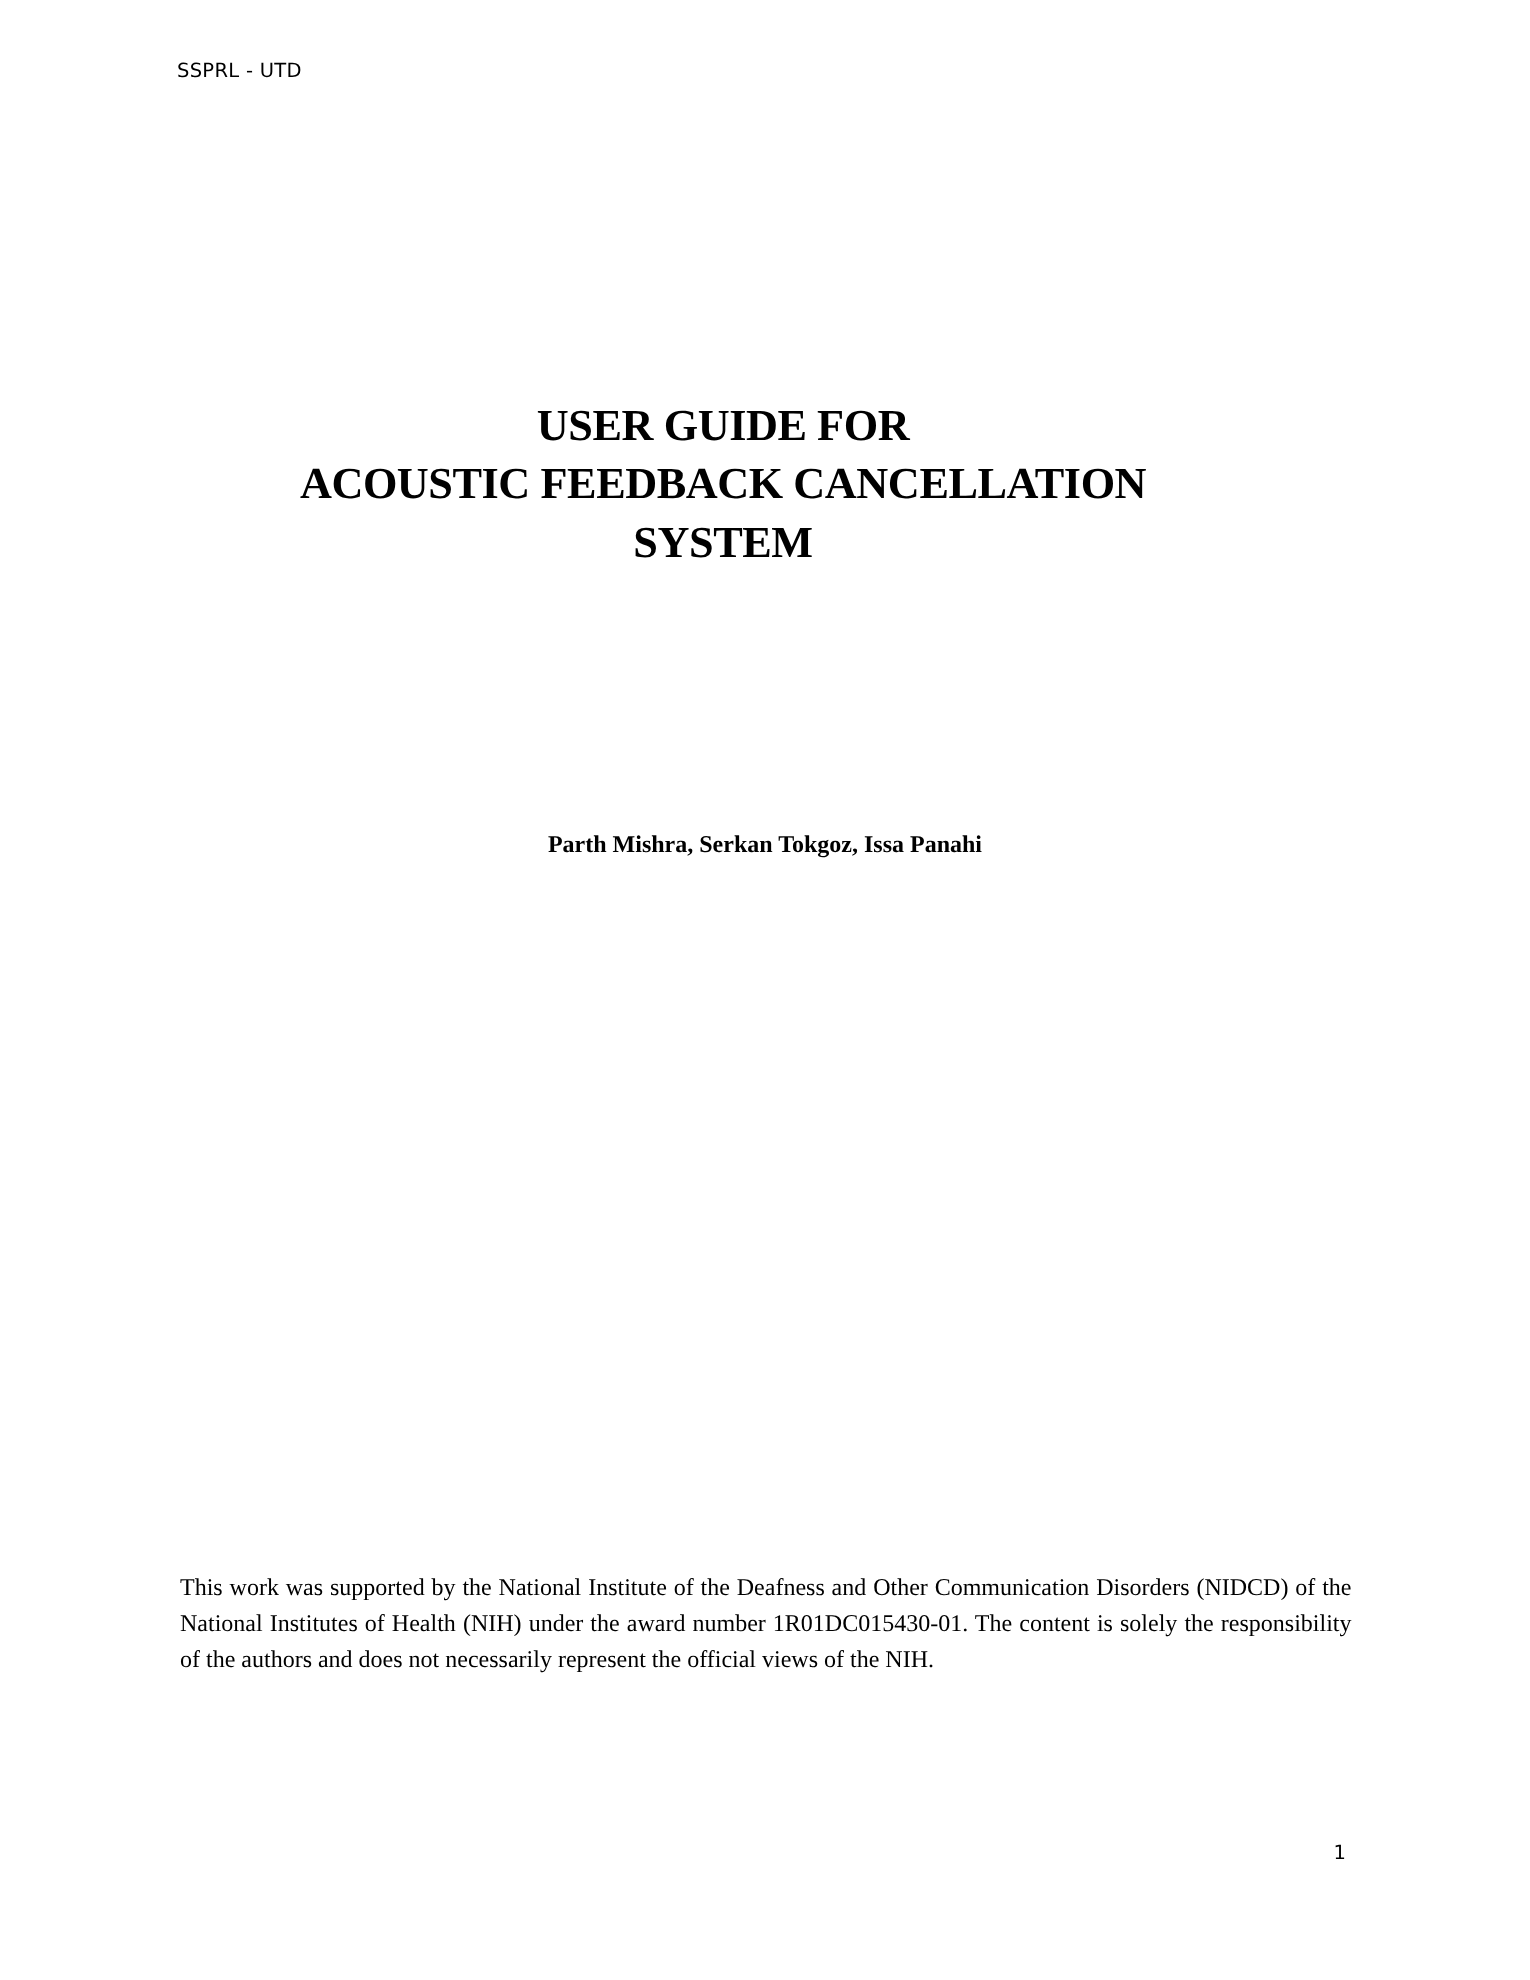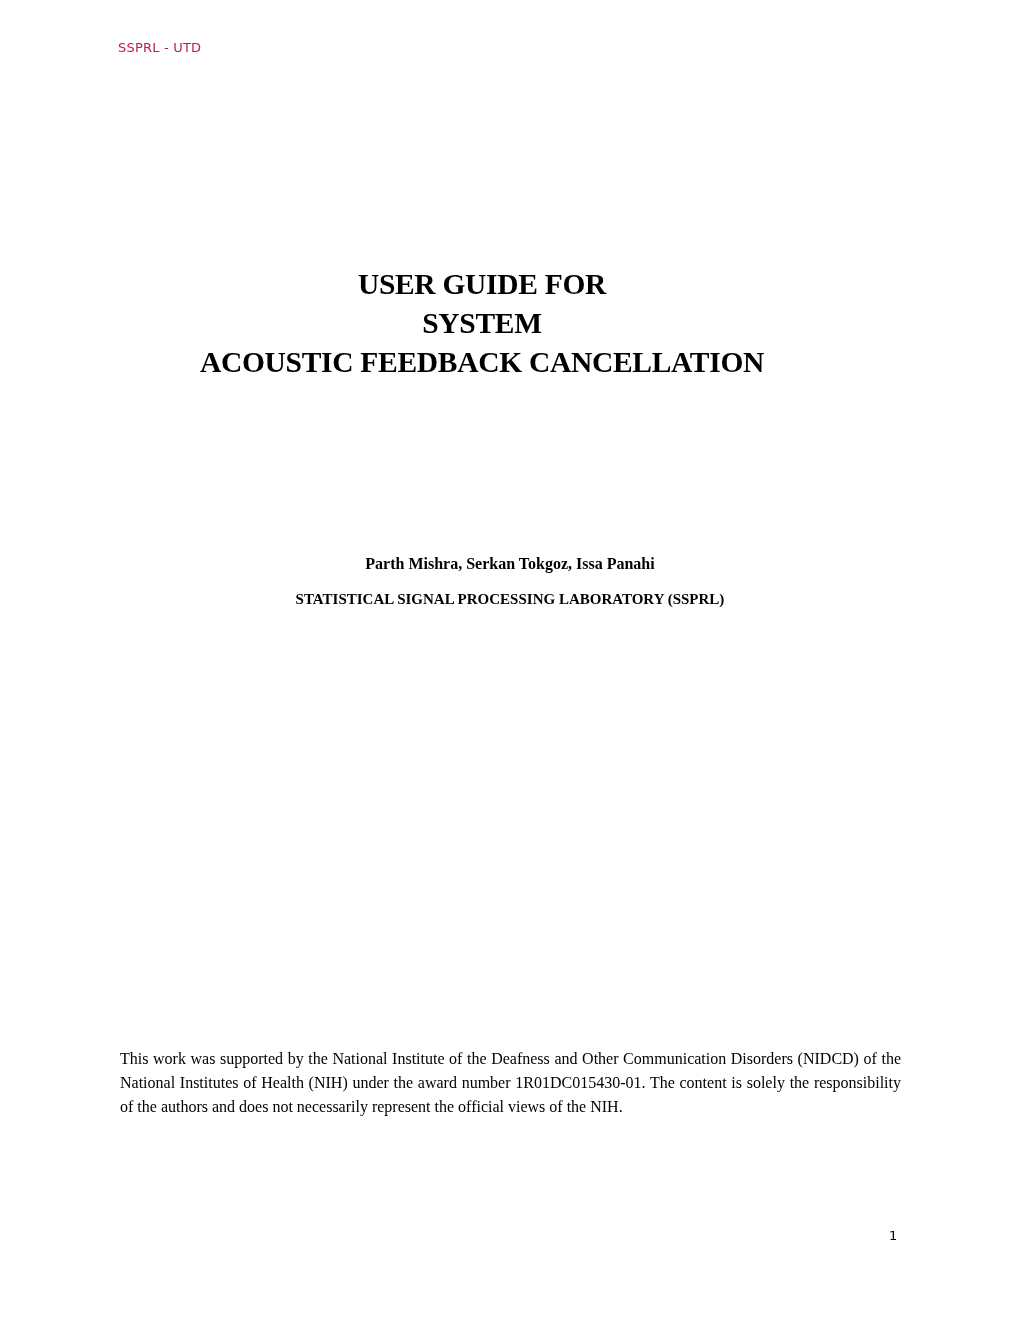--- a/index.html
+++ b/index.html
@@ -14,21 +14,21 @@
       overflow: hidden;
       color: #000000;
     }
     .header {
       position: absolute;
       left: 118px;
       top: 40px;
       font-family: "DejaVu Sans", sans-serif;
       font-size: 13px;
       letter-spacing: 0.2px;
-      color: #be185d;
+      color: #000000;
     }
     .title-block {
       position: absolute;
       left: 0;
       width: 964px;
       top: 265px;
       text-align: center;
       font-family: "Liberation Serif", serif;
       font-weight: bold;
       font-size: 29.5px;
@@ -41,21 +41,21 @@
       left: 0;
       width: 1020px;
       top: 554px;
       text-align: center;
       font-family: "Liberation Serif", serif;
       font-weight: bold;
     }
     .authors {
       font-size: 16px;
       line-height: 20px;
-      margin-bottom: 16px;
+      margin-bottom: 0;
       display: block;
     }
     .affil {
       font-size: 15px;
       line-height: 19px;
       display: block;
     }
     .ack {
       position: absolute;
       left: 120px;
@@ -74,24 +74,23 @@
       font-size: 13px;
     }
   </style>
 </head>
 <body>
 
 <div class="header">SSPRL - UTD</div>
 
 <div class="title-block">
   <span class="title-line">USER GUIDE FOR</span>
+  <span class="title-line">ACOUSTIC FEEDBACK CANCELLATION</span>
   <span class="title-line">SYSTEM</span>
-  <span class="title-line">ACOUSTIC FEEDBACK CANCELLATION</span>
 </div>
 
 <div class="authors-block">
   <span class="authors">Parth Mishra, Serkan Tokgoz, Issa Panahi</span>
-  <span class="affil">STATISTICAL SIGNAL PROCESSING LABORATORY (SSPRL)</span>
 </div>
 
 <div class="ack">This work was supported by the National Institute of the Deafness and Other Communication Disorders (NIDCD) of the National Institutes of Health (NIH) under the award number 1R01DC015430-01. The content is solely the responsibility of the authors and does not necessarily represent the official views of the NIH.</div>
 
 <div class="page-number">1</div>
 
 </body></html>

